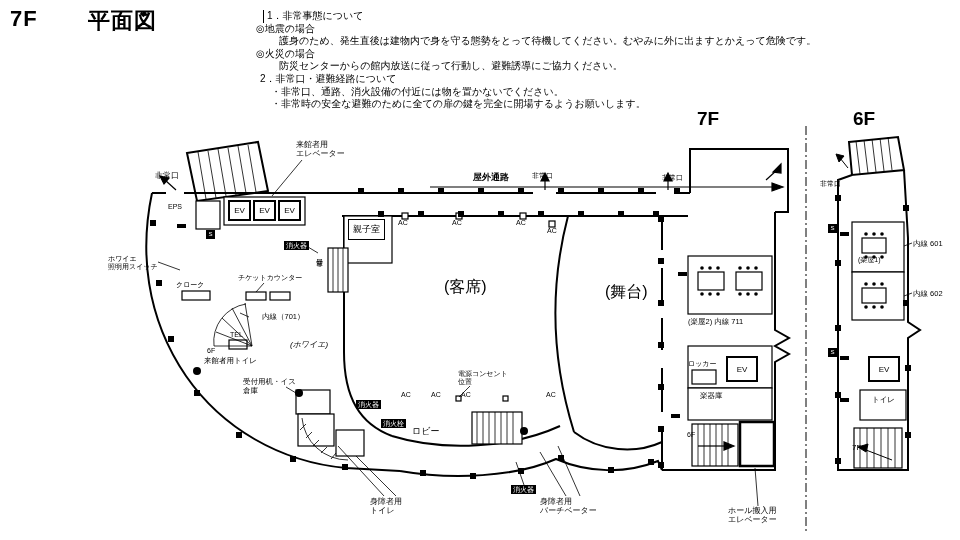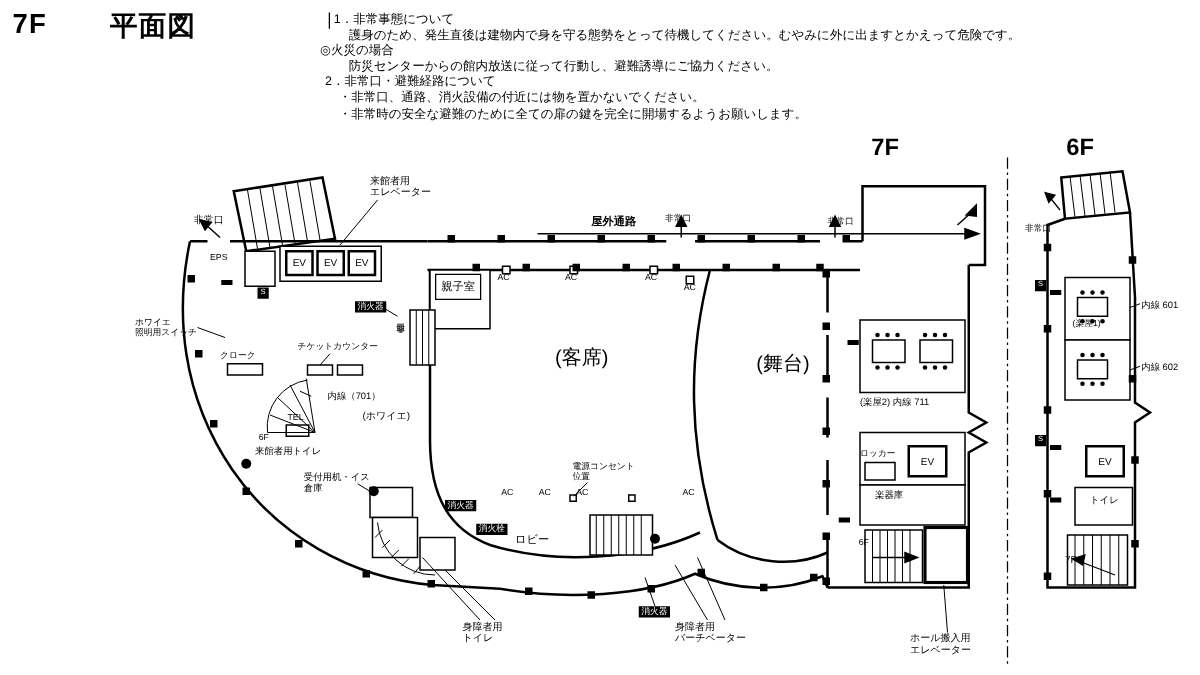--- a/index.html
+++ b/index.html
@@ -28,20 +28,21 @@
 </style>
 </head>
 <body>
 <div class="screen">
 
 <div class="hdr" style="left:10px; top:6px;">7F</div>
 <div class="hdr" style="left:88px; top:6px;">平面図</div>
 
 <div class="notice">
   <div class="n1">1．非常事態について</div>
+  <div class="head">◎地震の場合</div>
   <div class="body">護身のため、発生直後は建物内で身を守る態勢をとって待機してください。むやみに外に出ますとかえって危険です。</div>
   <div class="head">◎火災の場合</div>
   <div class="body">防災センターからの館内放送に従って行動し、避難誘導にご協力ください。</div>
   <div class="item2">2．非常口・避難経路について</div>
   <div class="pt">・非常口、通路、消火設備の付近には物を置かないでください。</div>
   <div class="pt">・非常時の安全な避難のために全ての扉の鍵を完全に開場するようお願いします。</div>
 </div>
 
 <svg class="plan" width="960" height="540" viewBox="0 0 960 540">
   <g>
@@ -271,21 +272,21 @@
 <div class="lbl f7" style="left:516px; top:219px;">AC</div>
 <div class="lbl f7" style="left:547px; top:227px;">AC</div>
 
 <div class="lbl f10" style="left:444px; top:278px;">(客席)</div>
 <div class="lbl f10" style="left:605px; top:283px;">(舞台)</div>
 
 <div class="lbl f75" style="left:250px; top:313px;margin-left:12px;">内線（701）</div>
 <div class="lbl f7" style="left:230px; top:331px;">TEL</div>
 <div class="lbl f7" style="left:207px; top:347px;">6F</div>
 <div class="lbl f75" style="left:188px; top:357px;margin-left:16px;">来館者用トイレ</div>
-<div class="lbl" style="left:290px; top:328px;">(ホワイエ)</div>
+<div class="lbl" style="left:290px; top:340px;font-style:italic;">(ホワイエ)</div>
 
 <div class="bbox vert" style="left:678px; top:272px;">消火栓</div>
 <div class="lbl f75" style="left:688px; top:318px;">(楽屋2) 内線 711</div>
 <div class="lbl f7" style="left:688px; top:360px;">ロッカー</div>
 <div class="evbox" style="left:726px; top:356px; width:32px; height:26px;">EV</div>
 
 <div class="lbl f75" style="left:243px; top:378px;">受付用机・イス
 倉庫</div>
 <div class="lbl f7" style="left:458px; top:370px;">電源コンセント
 位置</div>

